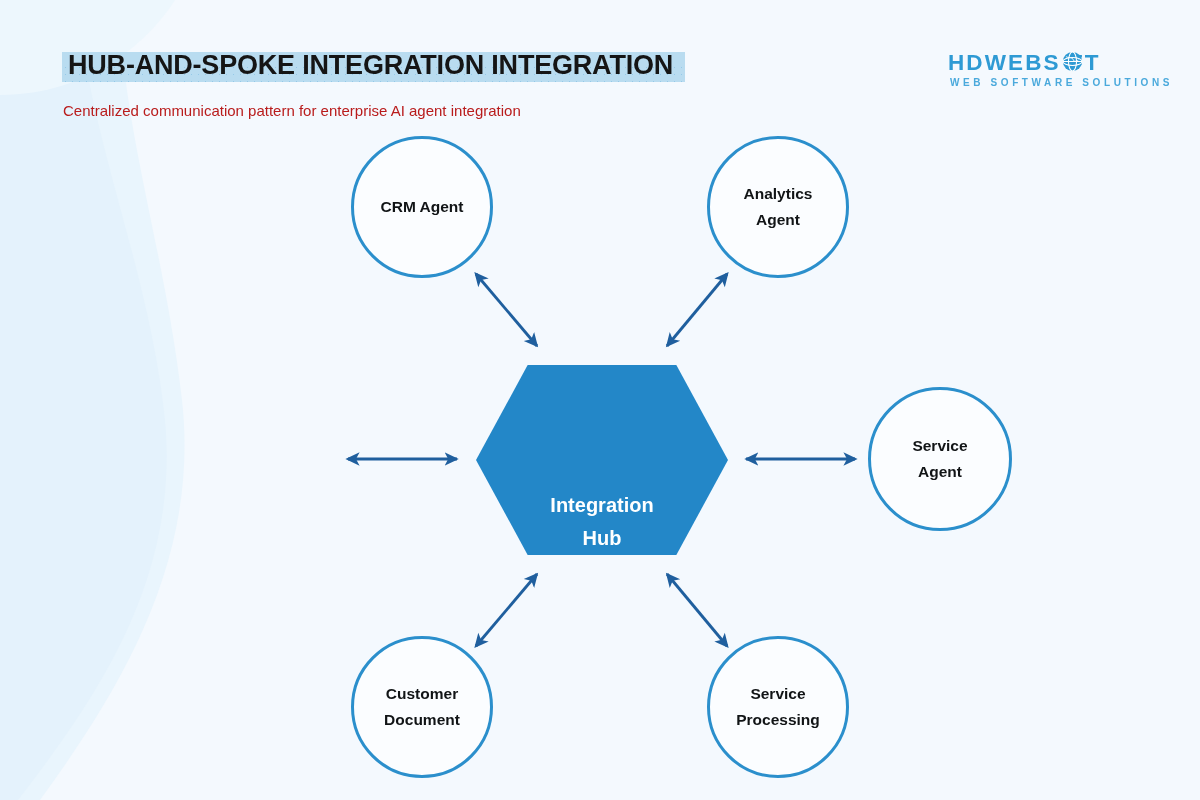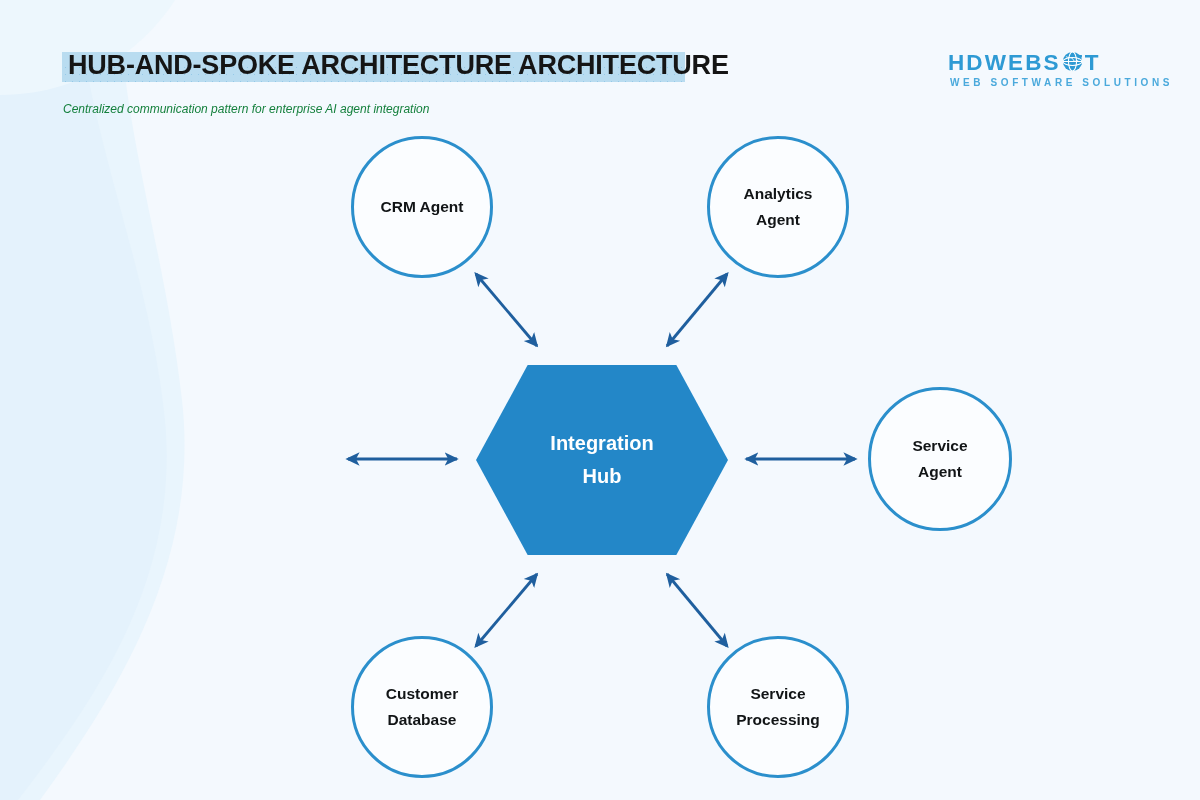--- a/index.html
+++ b/index.html
@@ -52,24 +52,23 @@
     font-weight: bold;
     letter-spacing: -0.2px;
     color: #151515;
     white-space: nowrap;
     line-height: 34px;
   }
   .page-subtitle {
     position: absolute;
     left: 63px;
     top: 102px;
-    font-size: 12px;
-    color: #15803d;
-    white-space: nowrap;
-    font-style: italic;
+    font-size: 15px;
+    color: #b91c1c;
+    white-space: nowrap;
   }
   .logo {
     position: absolute;
     left: 948px;
     top: 50px;
     width: 180px;
     height: 42px;
   }
   .logo-word {
     position: absolute;
@@ -119,21 +118,21 @@
   }
   .hub {
     position: absolute;
     left: 476px;
     top: 365px;
     width: 252px;
     height: 190px;
     background: #2387c8;
     clip-path: polygon(20.5% 0%, 79.5% 0%, 100% 50%, 79.5% 100%, 20.5% 100%, 0% 50%);
     display: flex;
-    align-items: center;
+    align-items: flex-end;
     justify-content: center;
   }
   .hub-label {
     font-size: 20px;
     font-weight: bold;
     color: #ffffff;
     text-align: center;
     line-height: 1.65;
     white-space: pre-line;
   }
@@ -151,21 +150,21 @@
 
   <svg class="bg-layer" viewBox="0 0 1200 800" xmlns="http://www.w3.org/2000/svg">
     <rect x="0" y="0" width="1200" height="800" fill="#f4f9fe"></rect>
     <path d="M0,0 L120,0 C120,120 165,250 182,400 C200,560 120,690 40,800 L0,800 Z" fill="#e9f5fd"></path>
     <path d="M0,0 L78,0 C86,130 150,270 165,420 C180,580 95,700 18,800 L0,800 Z" fill="#e4f2fc"></path>
     <path d="M0,95 C90,95 150,40 175,0 L0,0 Z" fill="#edf7fd"></path>
   </svg>
 
   <div class="title-band"></div>
   <div class="title-band-dots"></div>
-  <div class="page-title">HUB-AND-SPOKE ARCHITECTURE ARCHITECTURE</div>
+  <div class="page-title">HUB-AND-SPOKE INTEGRATION INTEGRATION</div>
   <div class="page-subtitle">Centralized communication pattern for enterprise AI agent integration</div>
 
   <div class="logo">
     <div class="logo-word">HDWEBS FT</div>
     <svg class="logo-globe" viewBox="0 0 24 24" xmlns="http://www.w3.org/2000/svg">
       <circle cx="12" cy="12" r="11" fill="#2e9ad4"></circle>
       <ellipse cx="12" cy="12" rx="11" ry="4.6" fill="none" stroke="#ffffff" stroke-width="1.2"></ellipse>
       <ellipse cx="12" cy="12" rx="4.6" ry="11" fill="none" stroke="#ffffff" stroke-width="1.2"></ellipse>
       <path d="M1 12 H23" stroke="#ffffff" stroke-width="1.2"></path>
       <path d="M4.5 6.5 c2.5 1.4 5 .6 7 1.8 c2 1.2 1 3 3 3.4 c1.6 .3 3 -.6 4.3 -1.5" fill="none" stroke="#ffffff" stroke-width="1.1" opacity="0.9"></path>
@@ -214,21 +213,21 @@
   </div>
 
 
   <div class="node" style="left:868px; top:387px; width:144px; height:144px;">
     <div class="node-label">Service
 Agent</div>
   </div>
 
   <div class="node" style="left:351px; top:636px; width:142px; height:142px;">
     <div class="node-label">Customer
-Database</div>
+Document</div>
   </div>
 
   <div class="node" style="left:707px; top:636px; width:142px; height:142px;">
     <div class="node-label">Service
 Processing</div>
   </div>
 
 </div>
 
 </body></html>

